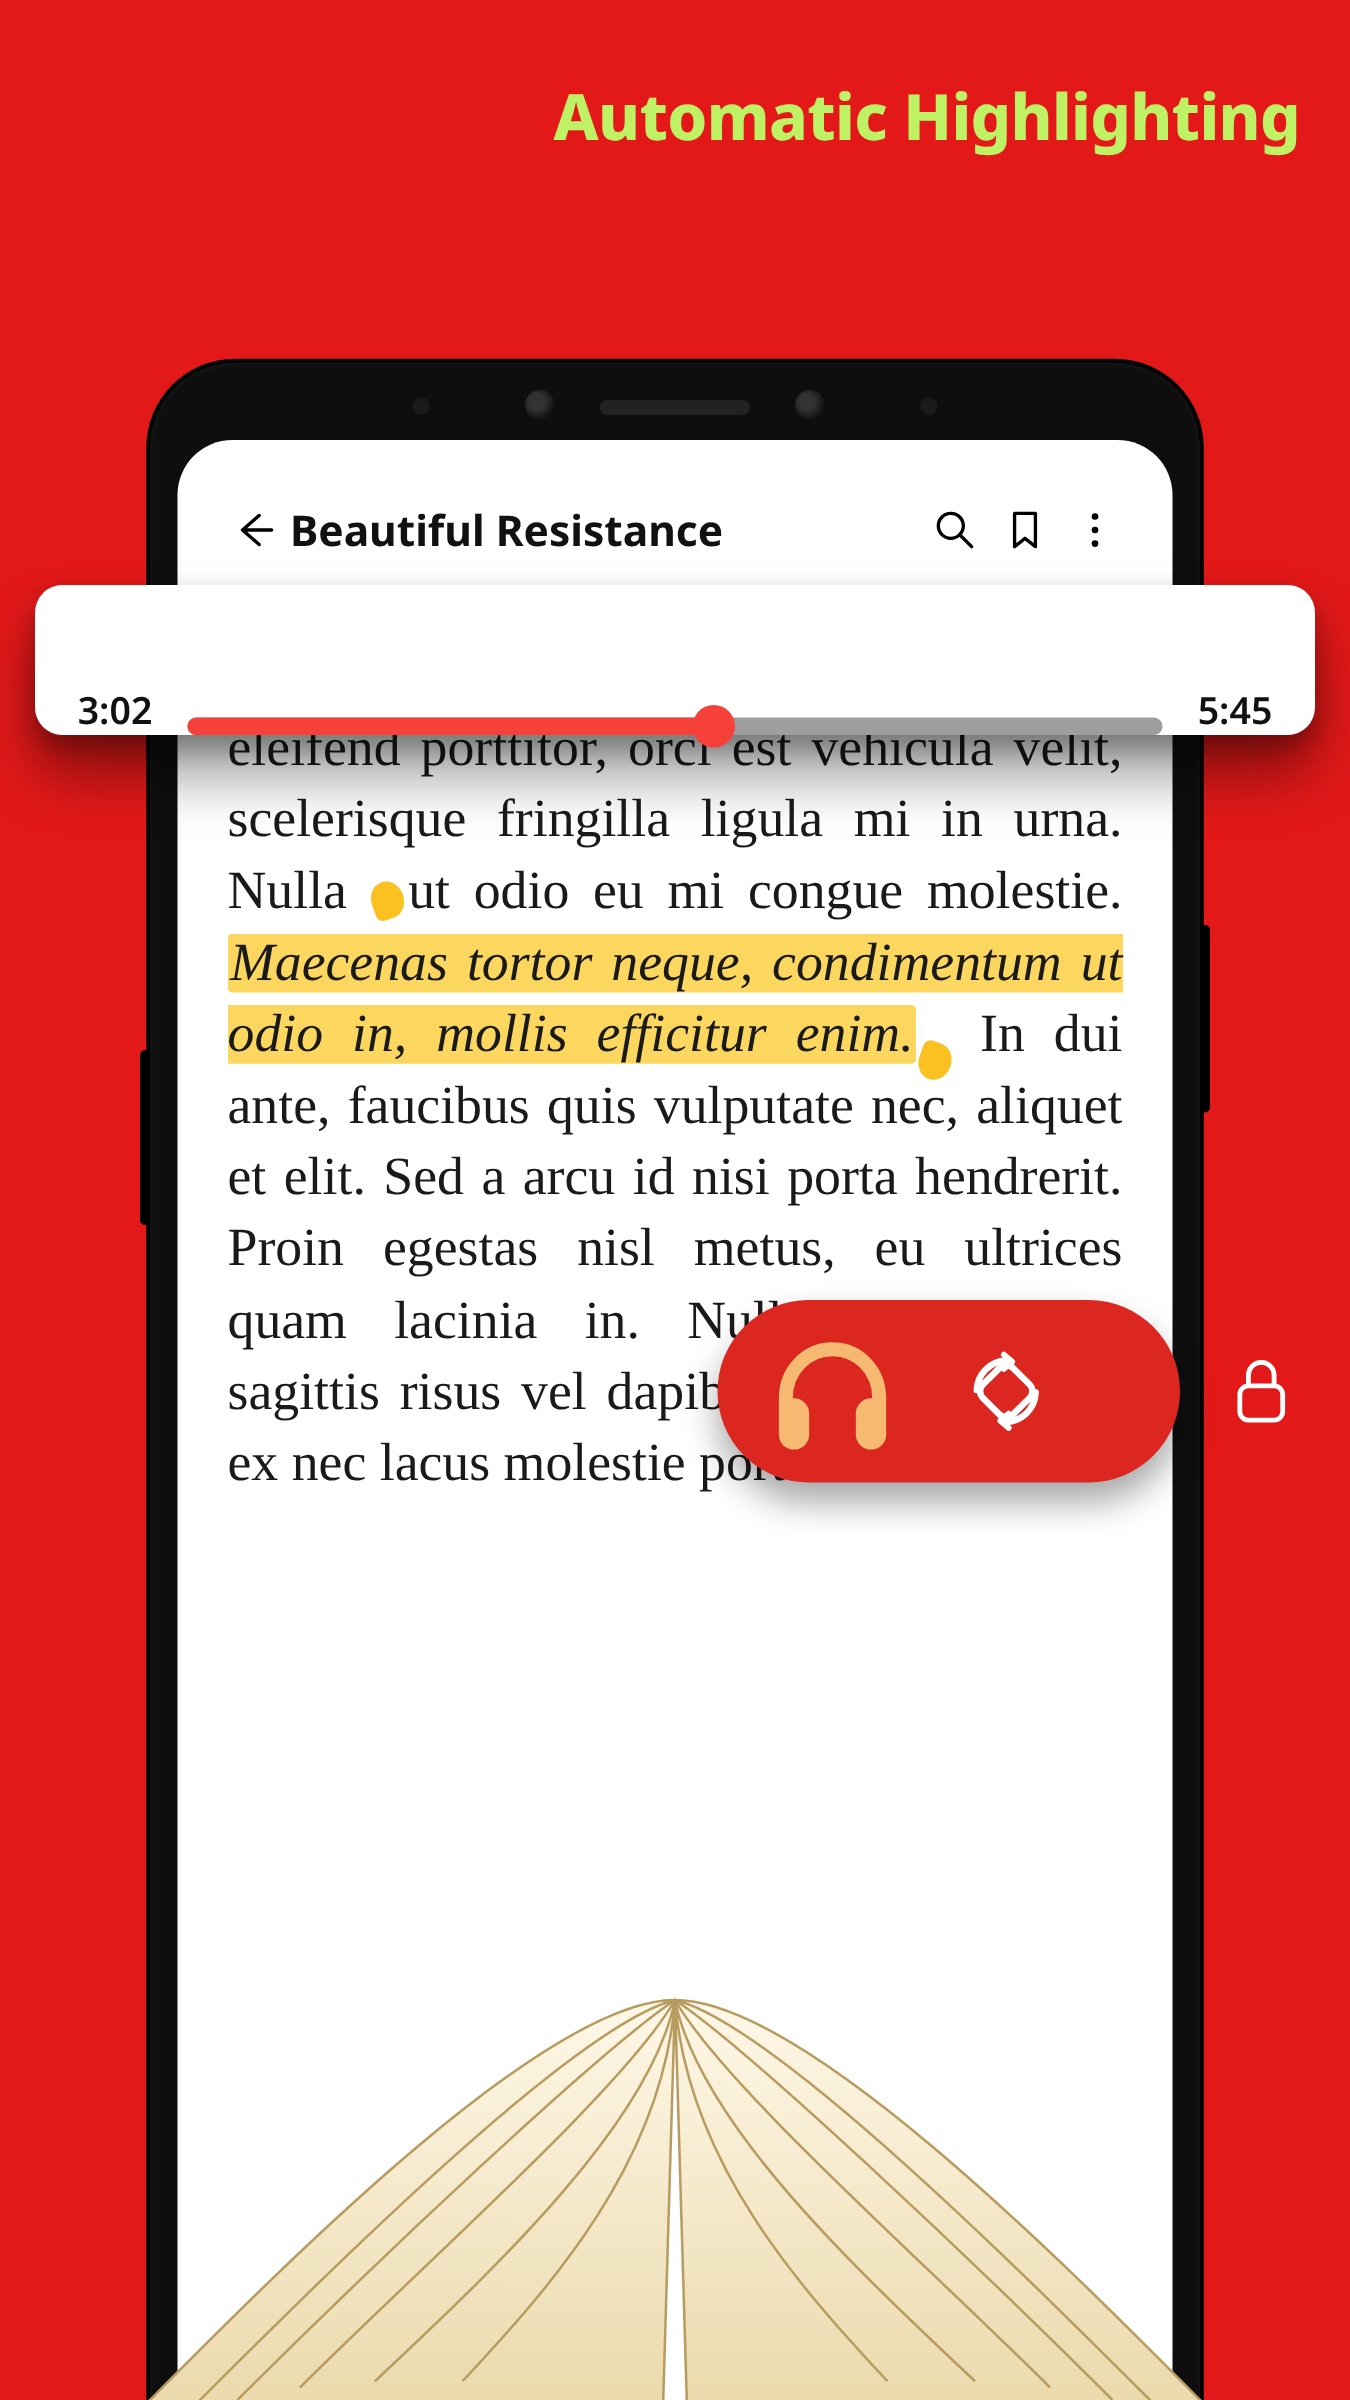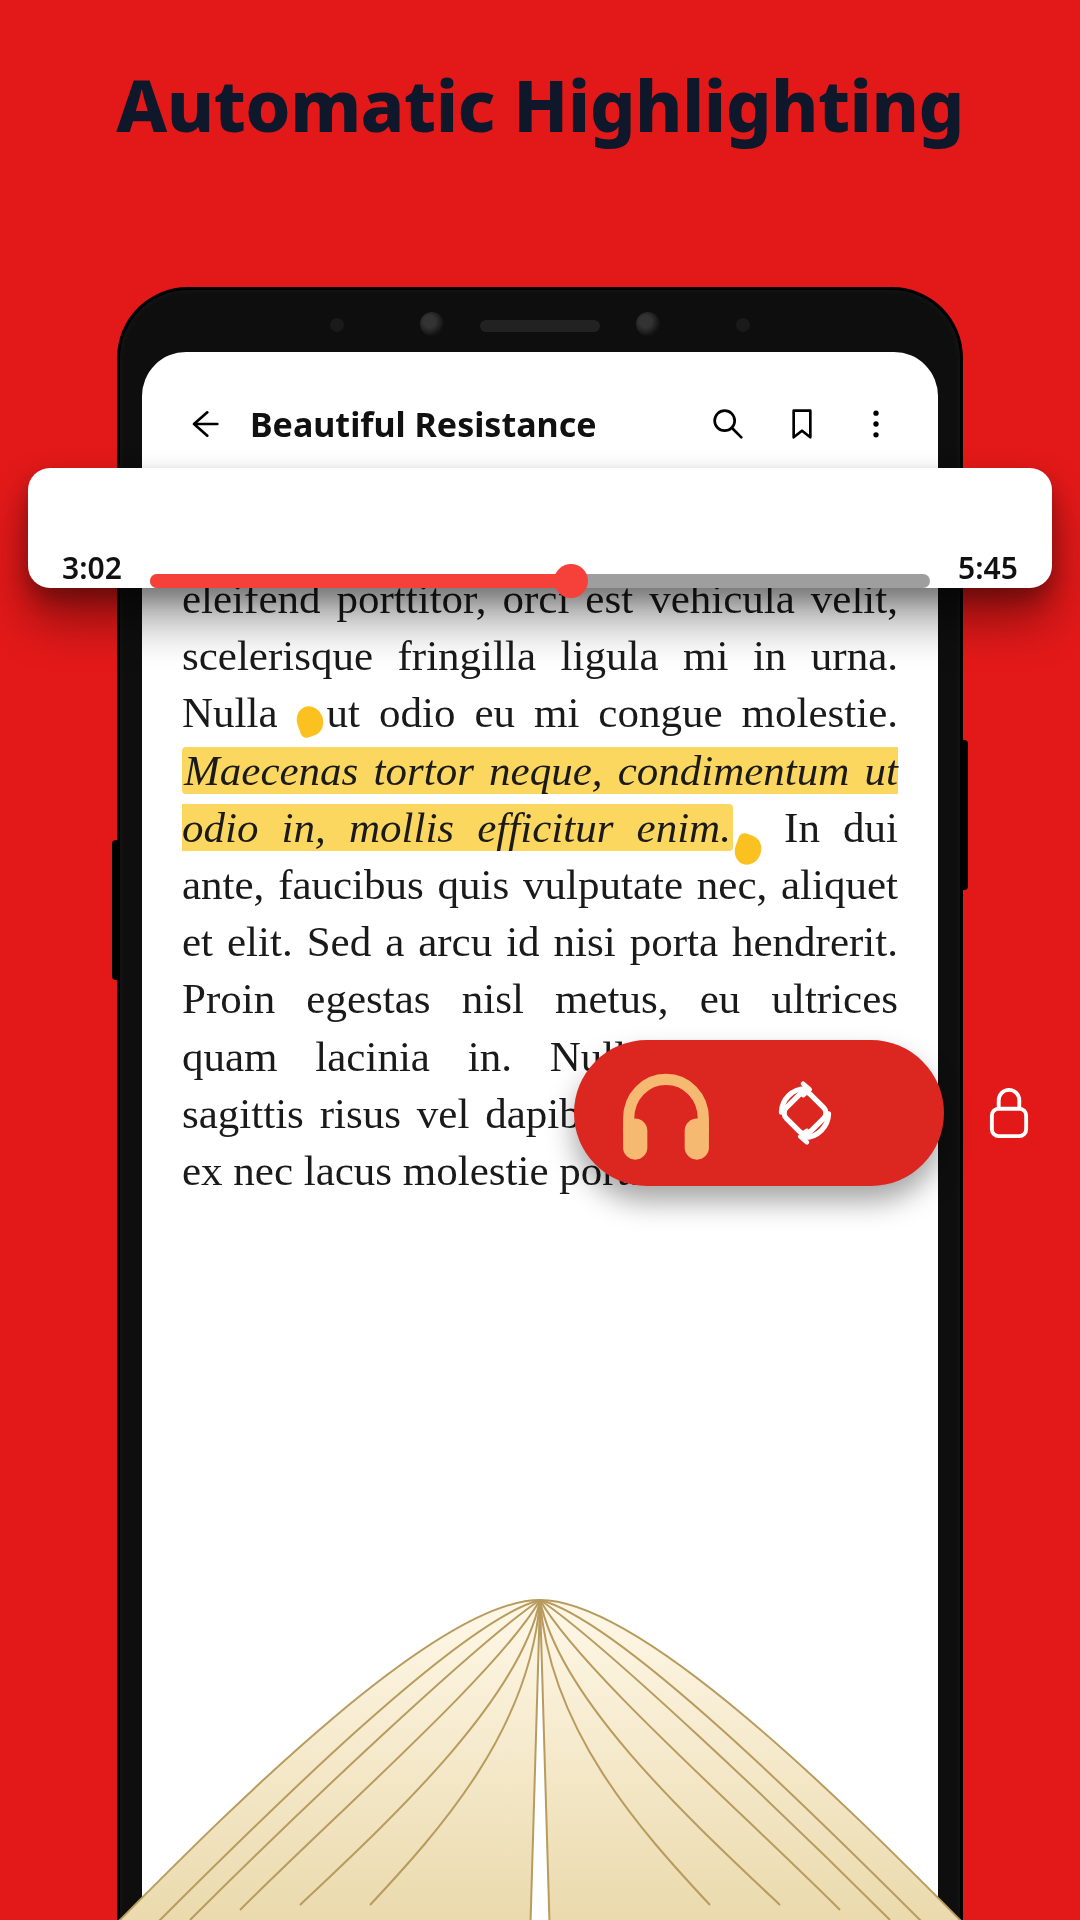--- a/index.html
+++ b/index.html
@@ -3,24 +3,24 @@
 <meta charset="utf-8">
 <style>
   * { margin: 0; padding: 0; box-sizing: border-box; }
   html, body { width: 1080px; height: 1920px; overflow: hidden; }
   body {
     background: #e31919;
     font-family: -apple-system, system-ui, "Segoe UI", Roboto, sans-serif;
     position: relative;
   }
   .headline {
-    color: #0f172a;
-    font-size: 72px;
+    color: #bef264;
+    font-size: 51px;
     font-weight: 800;
-    text-align: center;
+    text-align: right;
     line-height: 1.12;
     padding: 64px 40px 0 40px;
     letter-spacing: -0.5px;
   }
 
   
   .phone {
     position: absolute;
     left: 120px;
     top: 290px;
@@ -74,21 +74,20 @@
     background: #fff;
     border-radius: 44px 44px 0 0;
     overflow: hidden;
   }
 
   
   .topbar {
     display: flex;
     align-items: center;
     padding: 44px 34px 22px 34px;
-    gap: 18px;
   }
   .icon-btn {
     width: 56px; height: 56px;
     display: flex; align-items: center; justify-content: center;
     color: #000;
   }
   .icon-btn svg { width: 40px; height: 40px; stroke: currentColor; fill: none; stroke-width: 3.2; }
   .title {
     font-size: 34px;
     font-weight: 700;

